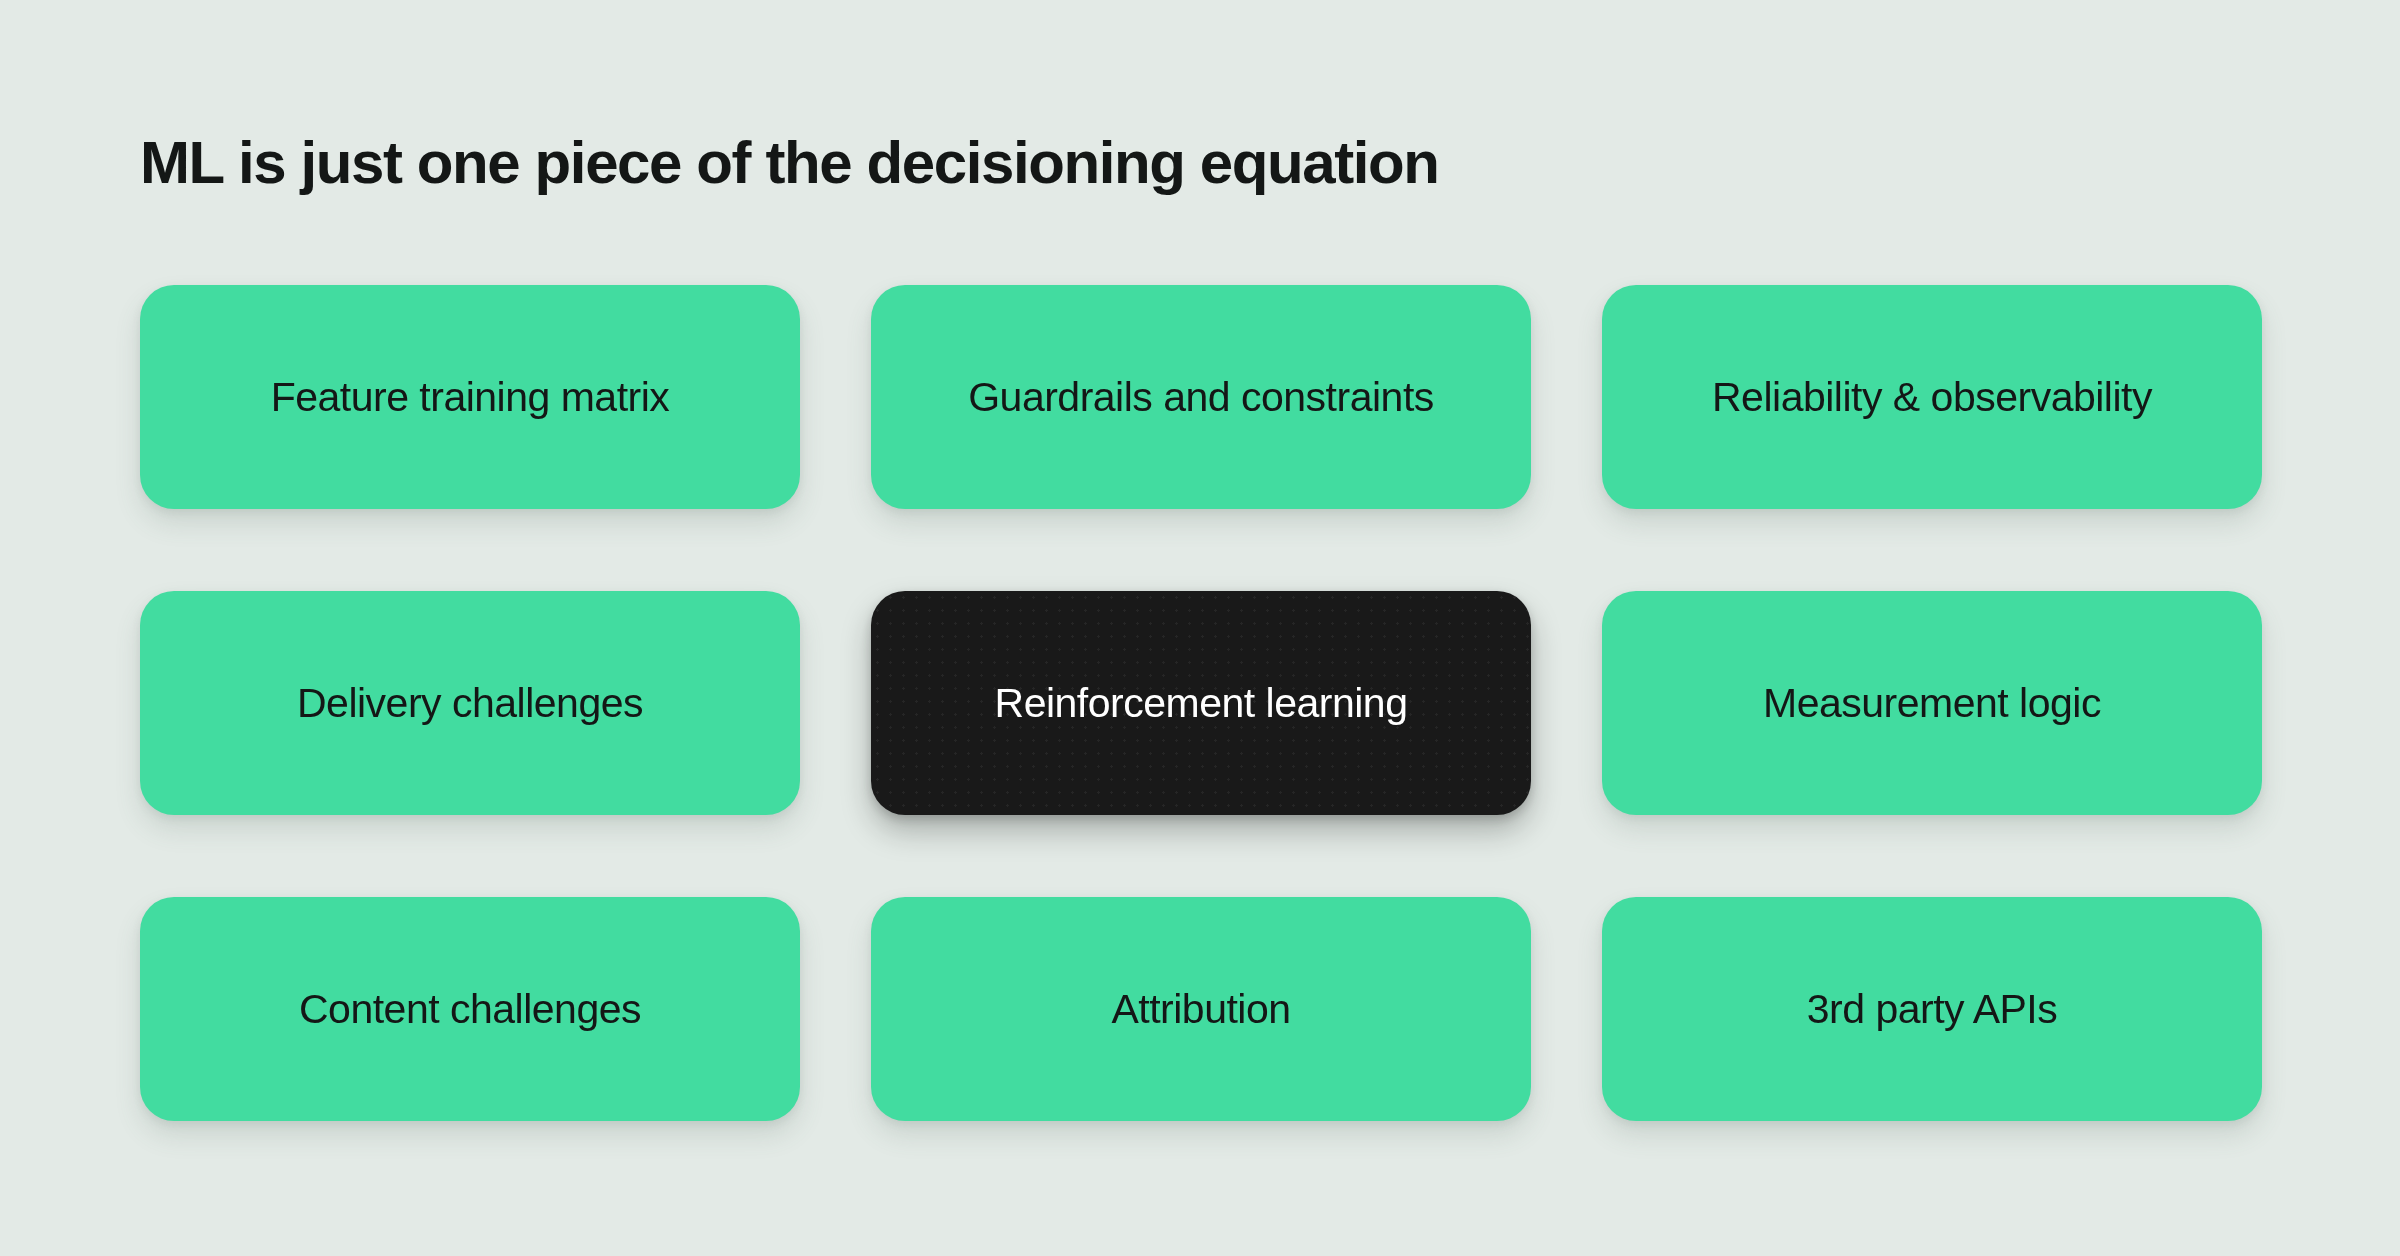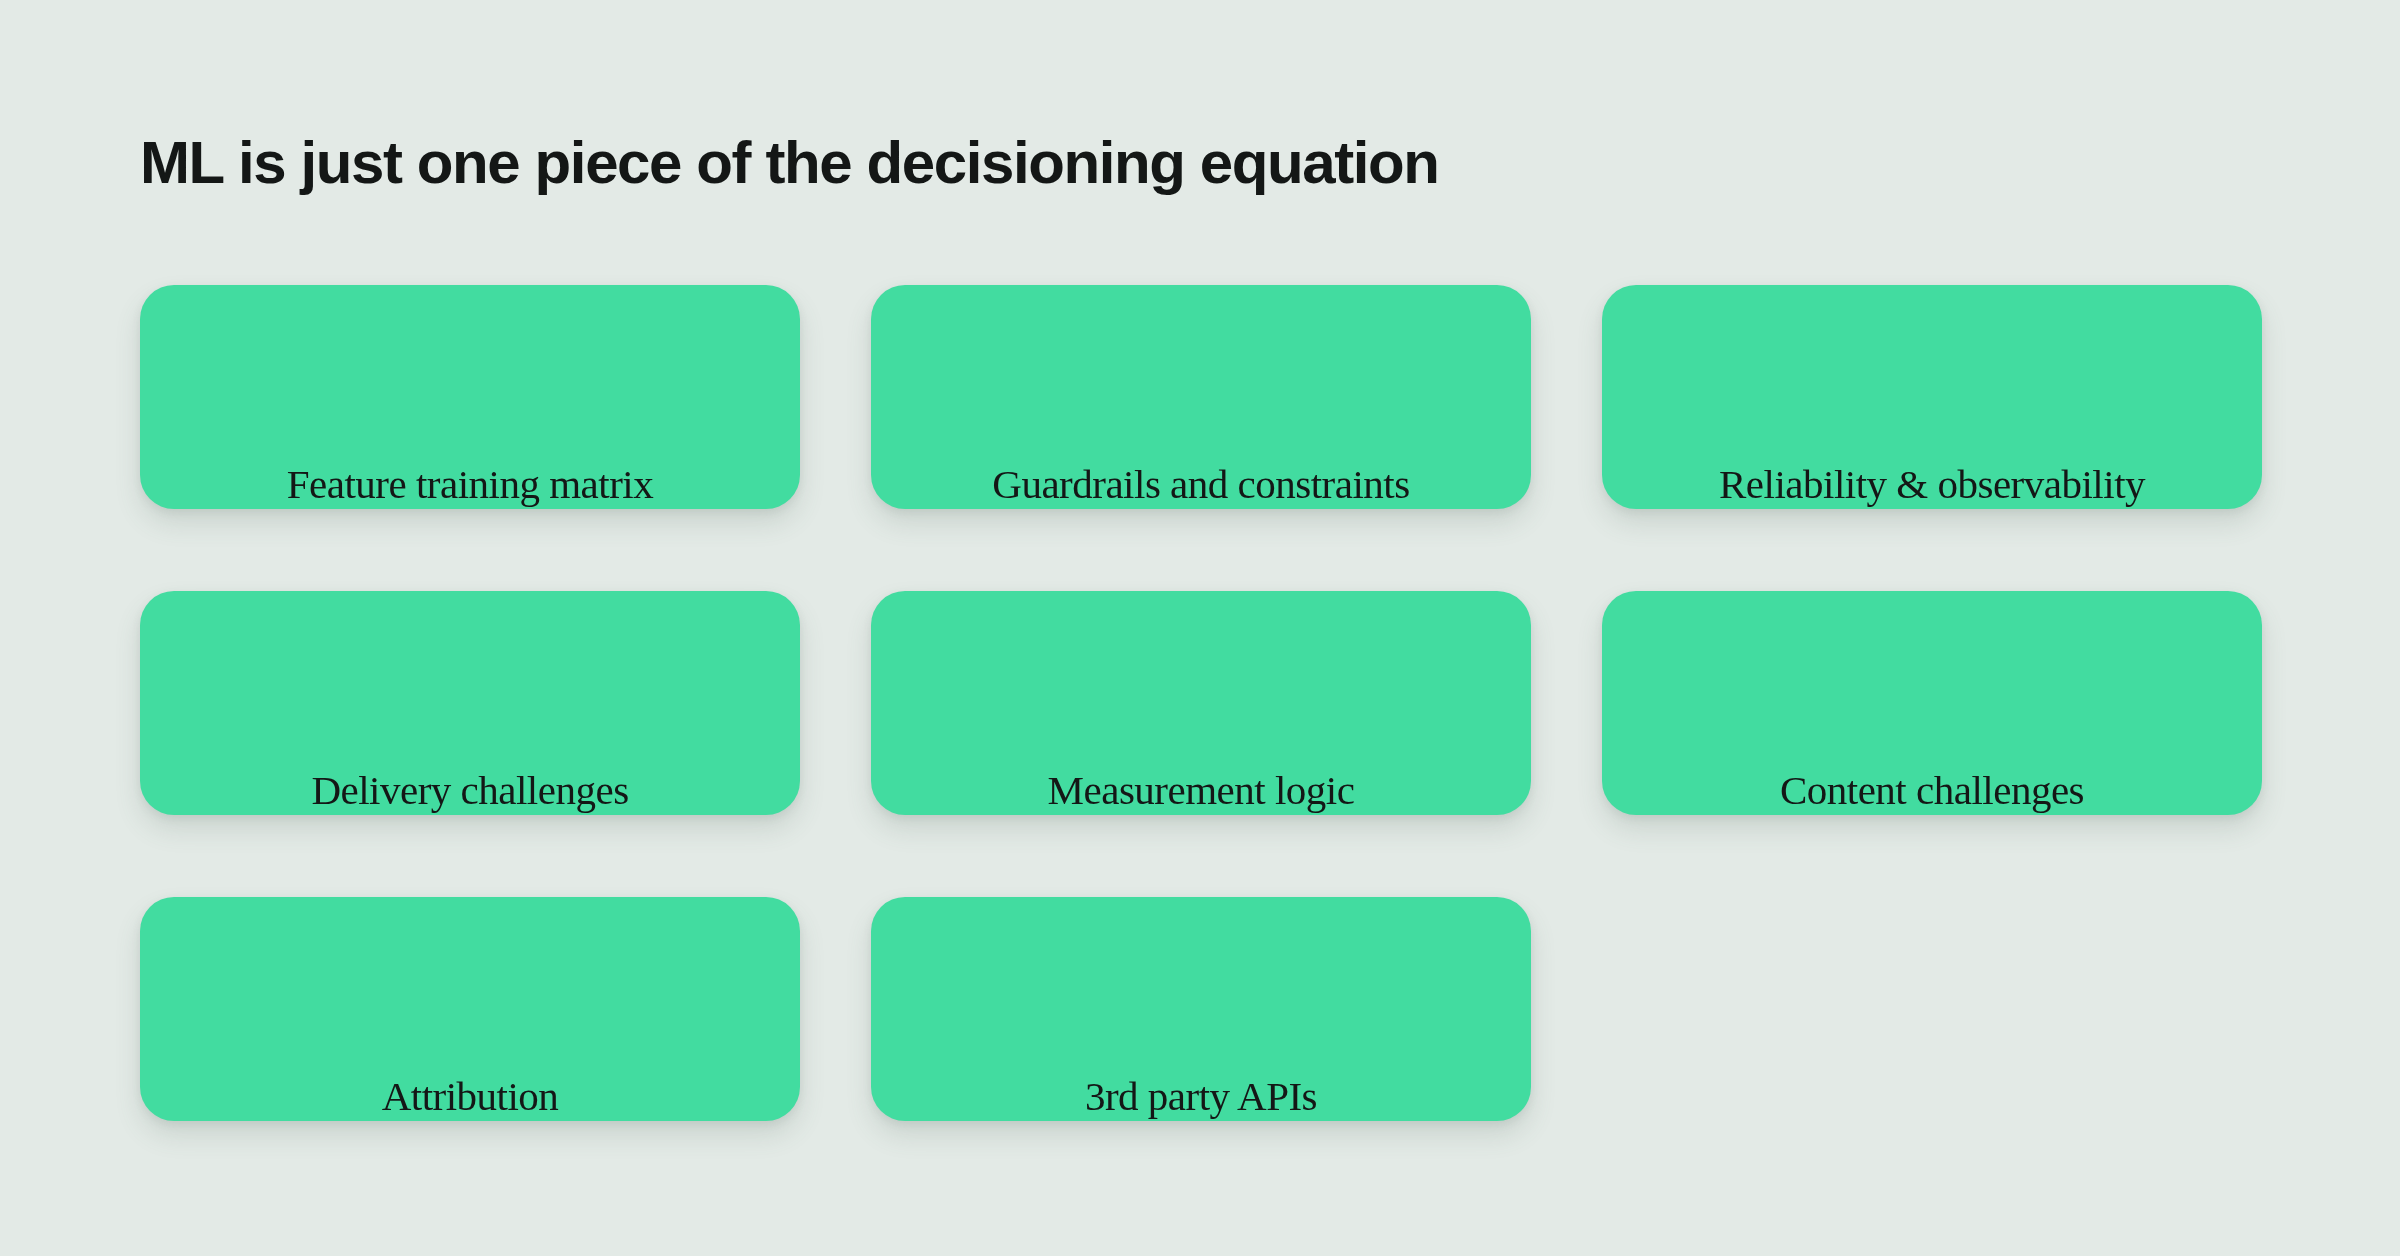--- a/index.html
+++ b/index.html
@@ -47,29 +47,28 @@
     grid-template-columns:repeat(3, 1fr);
     grid-template-rows:repeat(3, 224px);
     column-gap:71px;
     row-gap:82px;
   }
 
   .card {
     position:relative;
     border-radius:34px;
     display:flex;
-    align-items:flex-end;
+    align-items:center;
     justify-content:center;
     text-align:center;
     padding:0 34px;
     background:#42dca0;
     box-shadow:
       0 14px 26px rgba(75,98,88,0.16),
       0 3px 8px rgba(75,98,88,0.10);
-    font-family: Liberation Serif, serif;
   }
 
   .card.is-highlighted {
     background:#191919;
     background-image:
       radial-gradient(rgba(255,255,255,0.055) 1.1px, transparent 1.2px);
     background-size:13px 13px;
     box-shadow:
       0 16px 30px rgba(20,24,22,0.28),
       0 4px 10px rgba(20,24,22,0.18);
@@ -107,20 +106,23 @@
     </div>
 
     <div class="card">
       <span class="card-label">Reliability &amp; observability</span>
     </div>
 
     <div class="card">
       <span class="card-label">Delivery challenges</span>
     </div>
 
+    <div class="card is-highlighted">
+      <span class="card-label">Reinforcement learning</span>
+    </div>
 
     <div class="card">
       <span class="card-label">Measurement logic</span>
     </div>
 
     <div class="card">
       <span class="card-label">Content challenges</span>
     </div>
 
     <div class="card">

